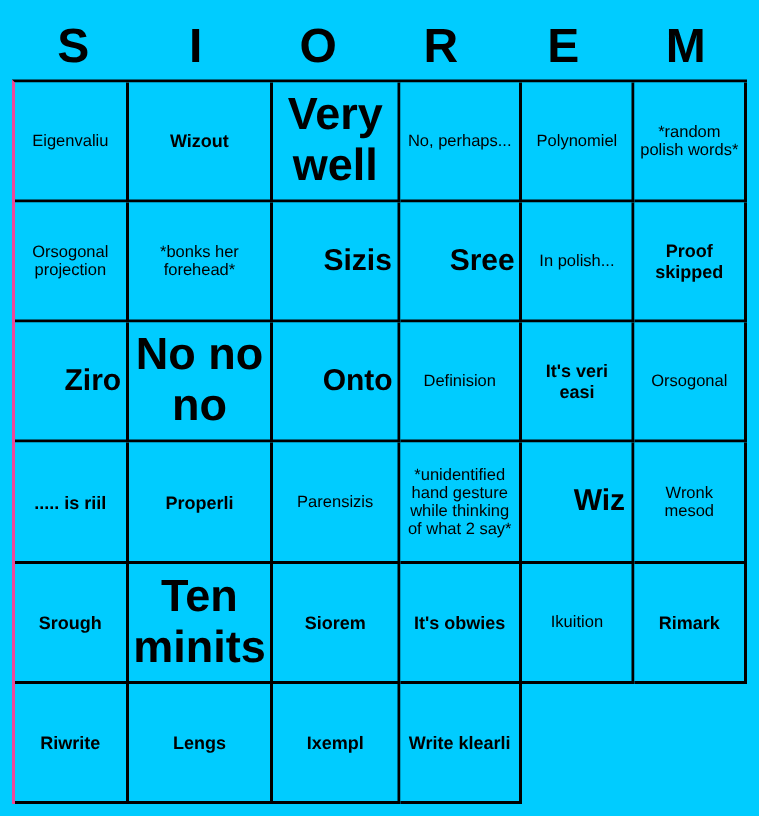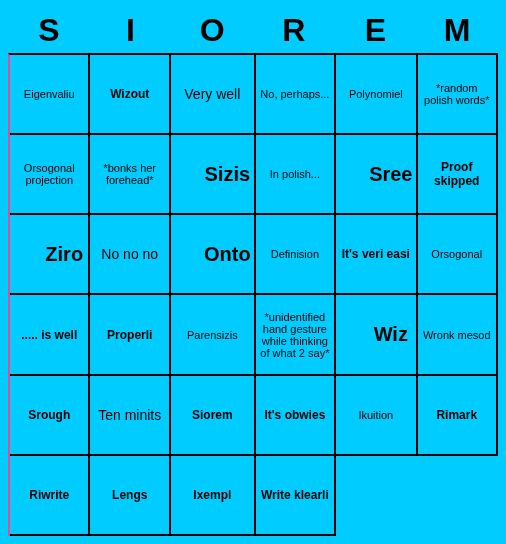--- a/index.html
+++ b/index.html
@@ -46,22 +46,22 @@
       align-items: center;
       justify-content: center;
       text-align: center;
       padding: 3px;
       font-size: 13px;
       color: #000;
       background: #00ccff;
       min-height: 72px;
     }
     .cell.large-text {
-      font-size: 14px;
-      font-weight: normal;
+      font-size: 30px;
+      font-weight: bold;
     }
     .cell.xlarge-text {
       font-size: 20px;
       font-weight: bold;
       padding-left: 33px;
     }
     .cell.medium-text {
       font-size: 12px;
       font-weight: bold;
     }
@@ -84,31 +84,31 @@
   <div class="bingo-grid">
   <div class="cell small-text">Eigenvaliu</div>
       <div class="cell medium-text">Wizout</div>
       <div class="cell large-text">Very well</div>
       <div class="cell small-text">No, perhaps...</div>
       <div class="cell small-text">Polynomiel</div>
       <div class="cell small-text">*random polish words*</div>
       <div class="cell small-text">Orsogonal projection</div>
       <div class="cell small-text">*bonks her forehead*</div>
       <div class="cell xlarge-text">Sizis</div>
+      <div class="cell xlarge-text">Sree</div>
       <div class="cell small-text">In polish...</div>
-      <div class="cell xlarge-text">Sree</div>
       <div class="cell medium-text">Proof skipped</div>
       <div class="cell xlarge-text">Ziro</div>
       <div class="cell large-text">No no no</div>
       <div class="cell xlarge-text">Onto</div>
       <div class="cell small-text">Definision</div>
       <div class="cell medium-text">It's veri easi</div>
       <div class="cell small-text">Orsogonal</div>
       <div class="cell medium-text">.....
-is well</div>
+is riil</div>
       <div class="cell medium-text">Properli</div>
       <div class="cell small-text">Parensizis</div>
       <div class="cell small-text">*unidentified hand gesture while thinking of what 2 say*</div>
       <div class="cell xlarge-text">Wiz</div>
       <div class="cell small-text">Wronk mesod</div>
       <div class="cell medium-text">Srough</div>
       <div class="cell large-text">Ten minits</div>
       <div class="cell medium-text">Siorem</div>
       <div class="cell medium-text">It's obwies</div>
       <div class="cell small-text">Ikuition</div>

